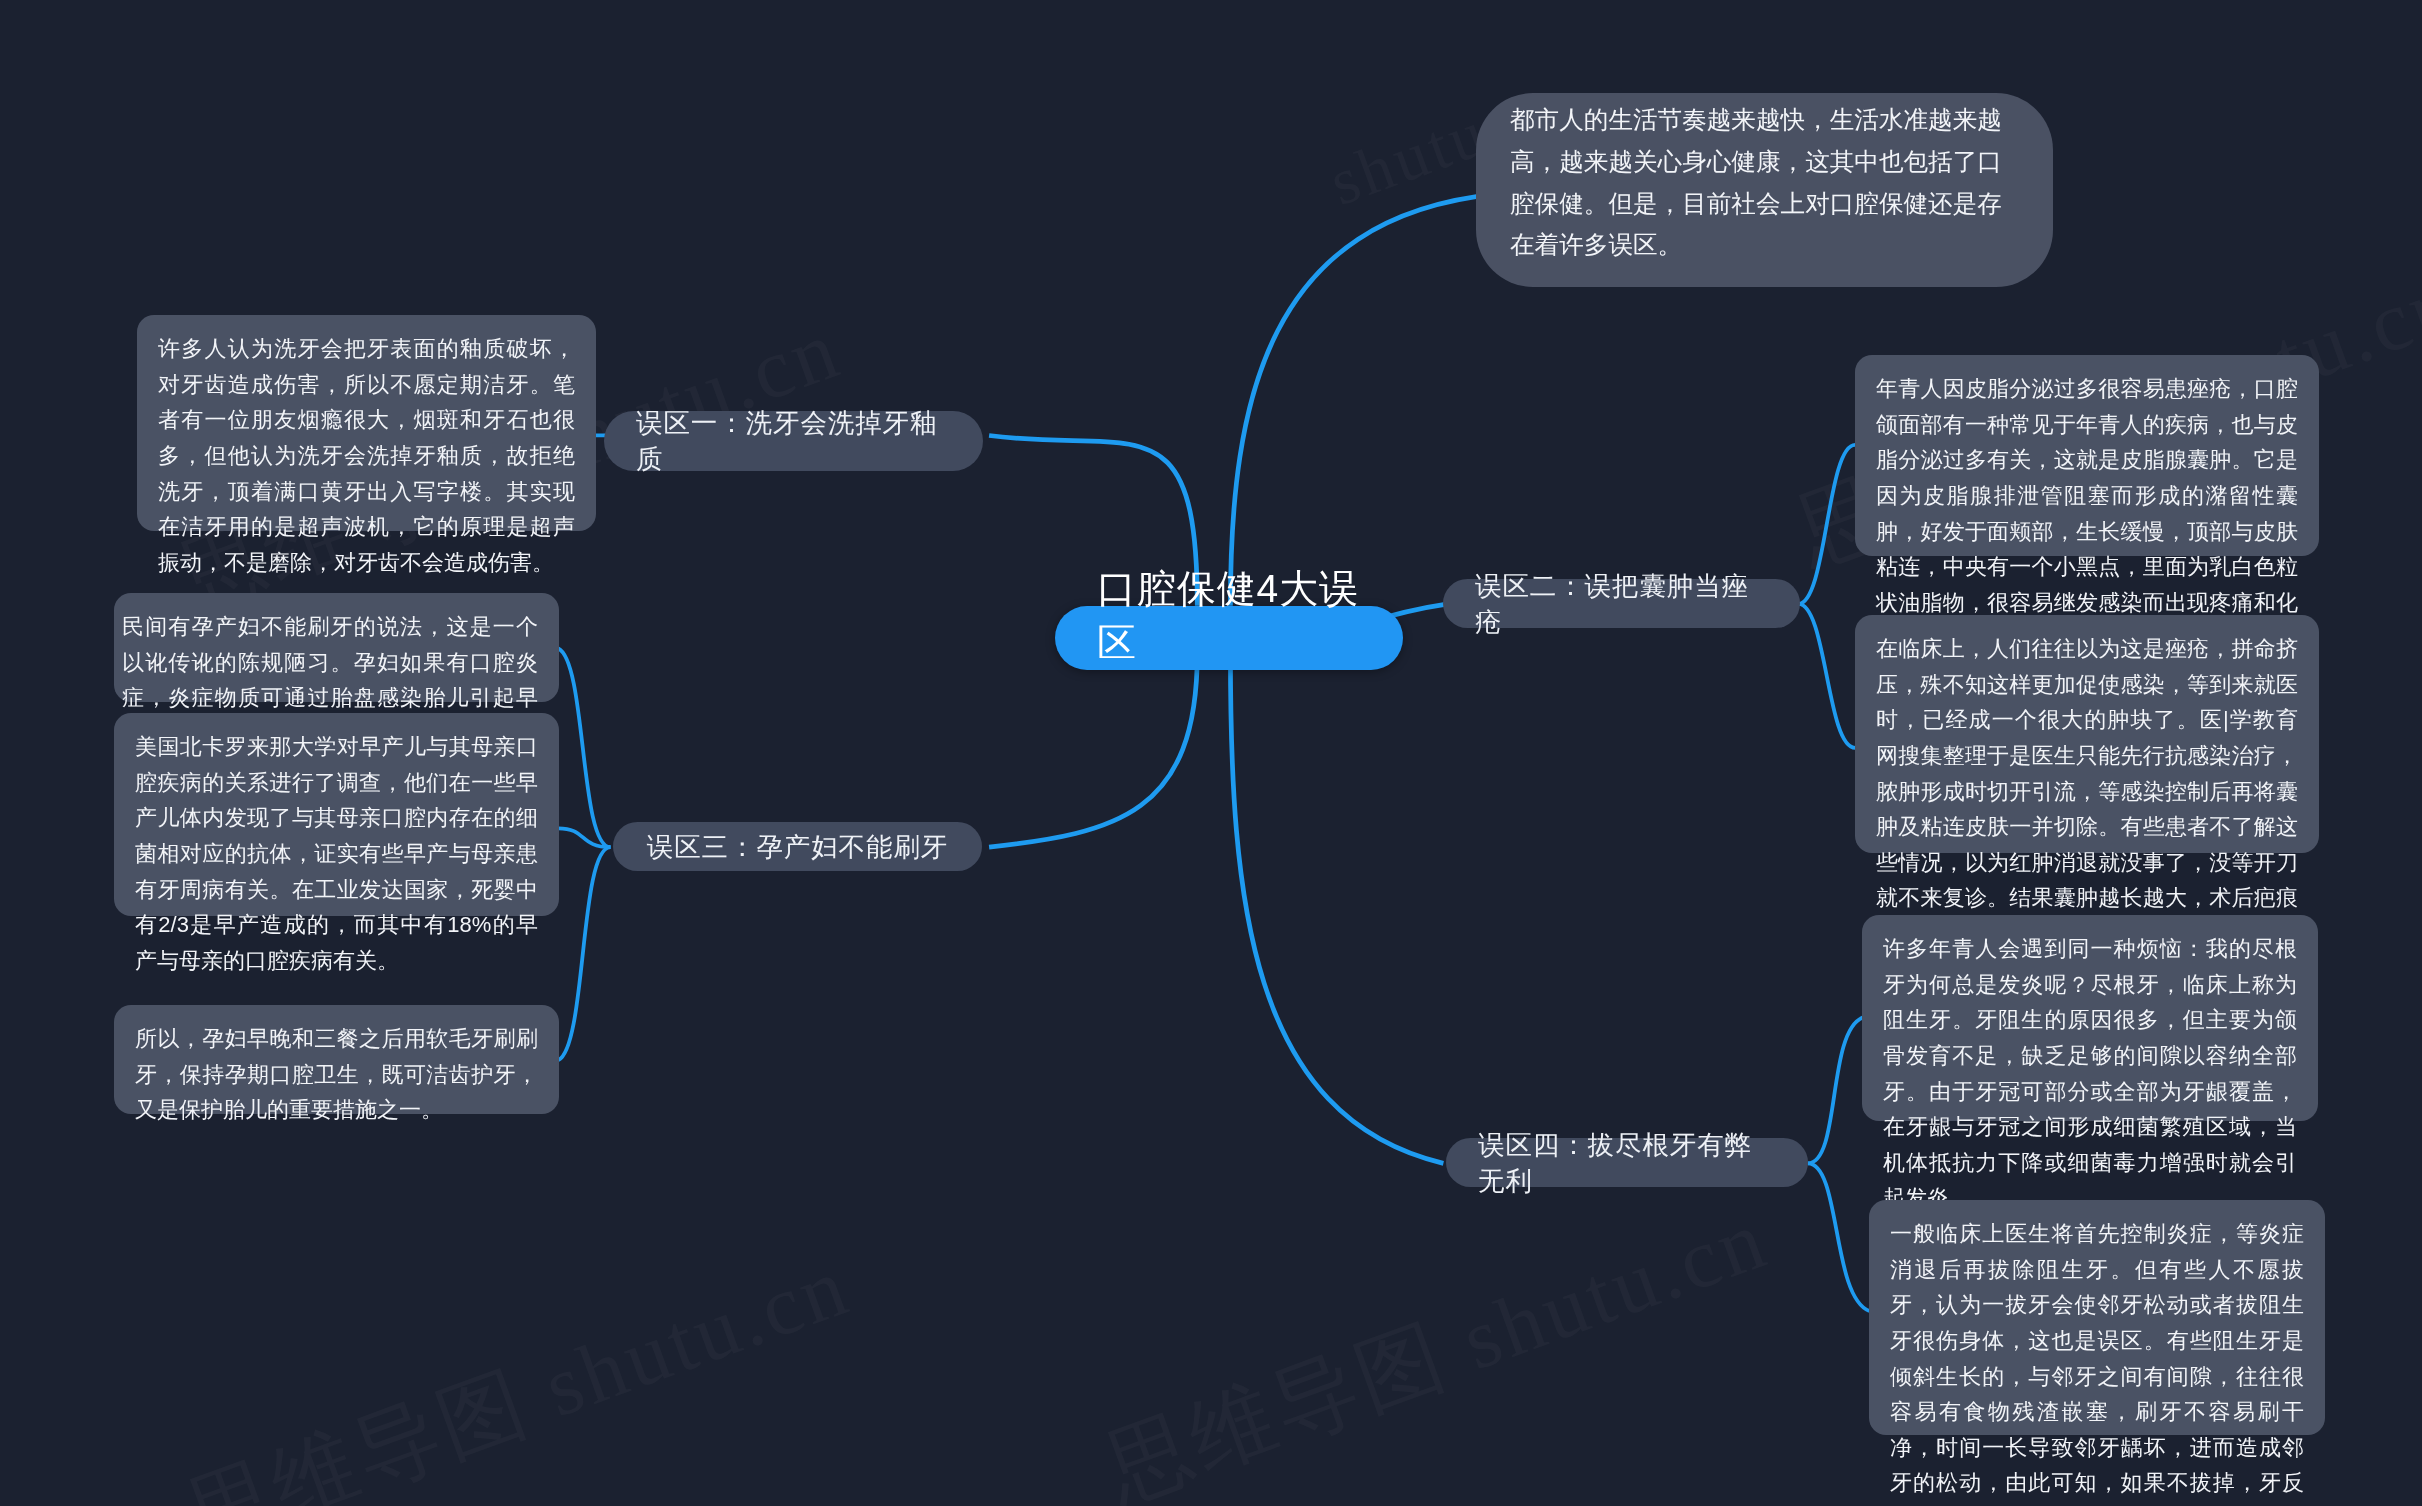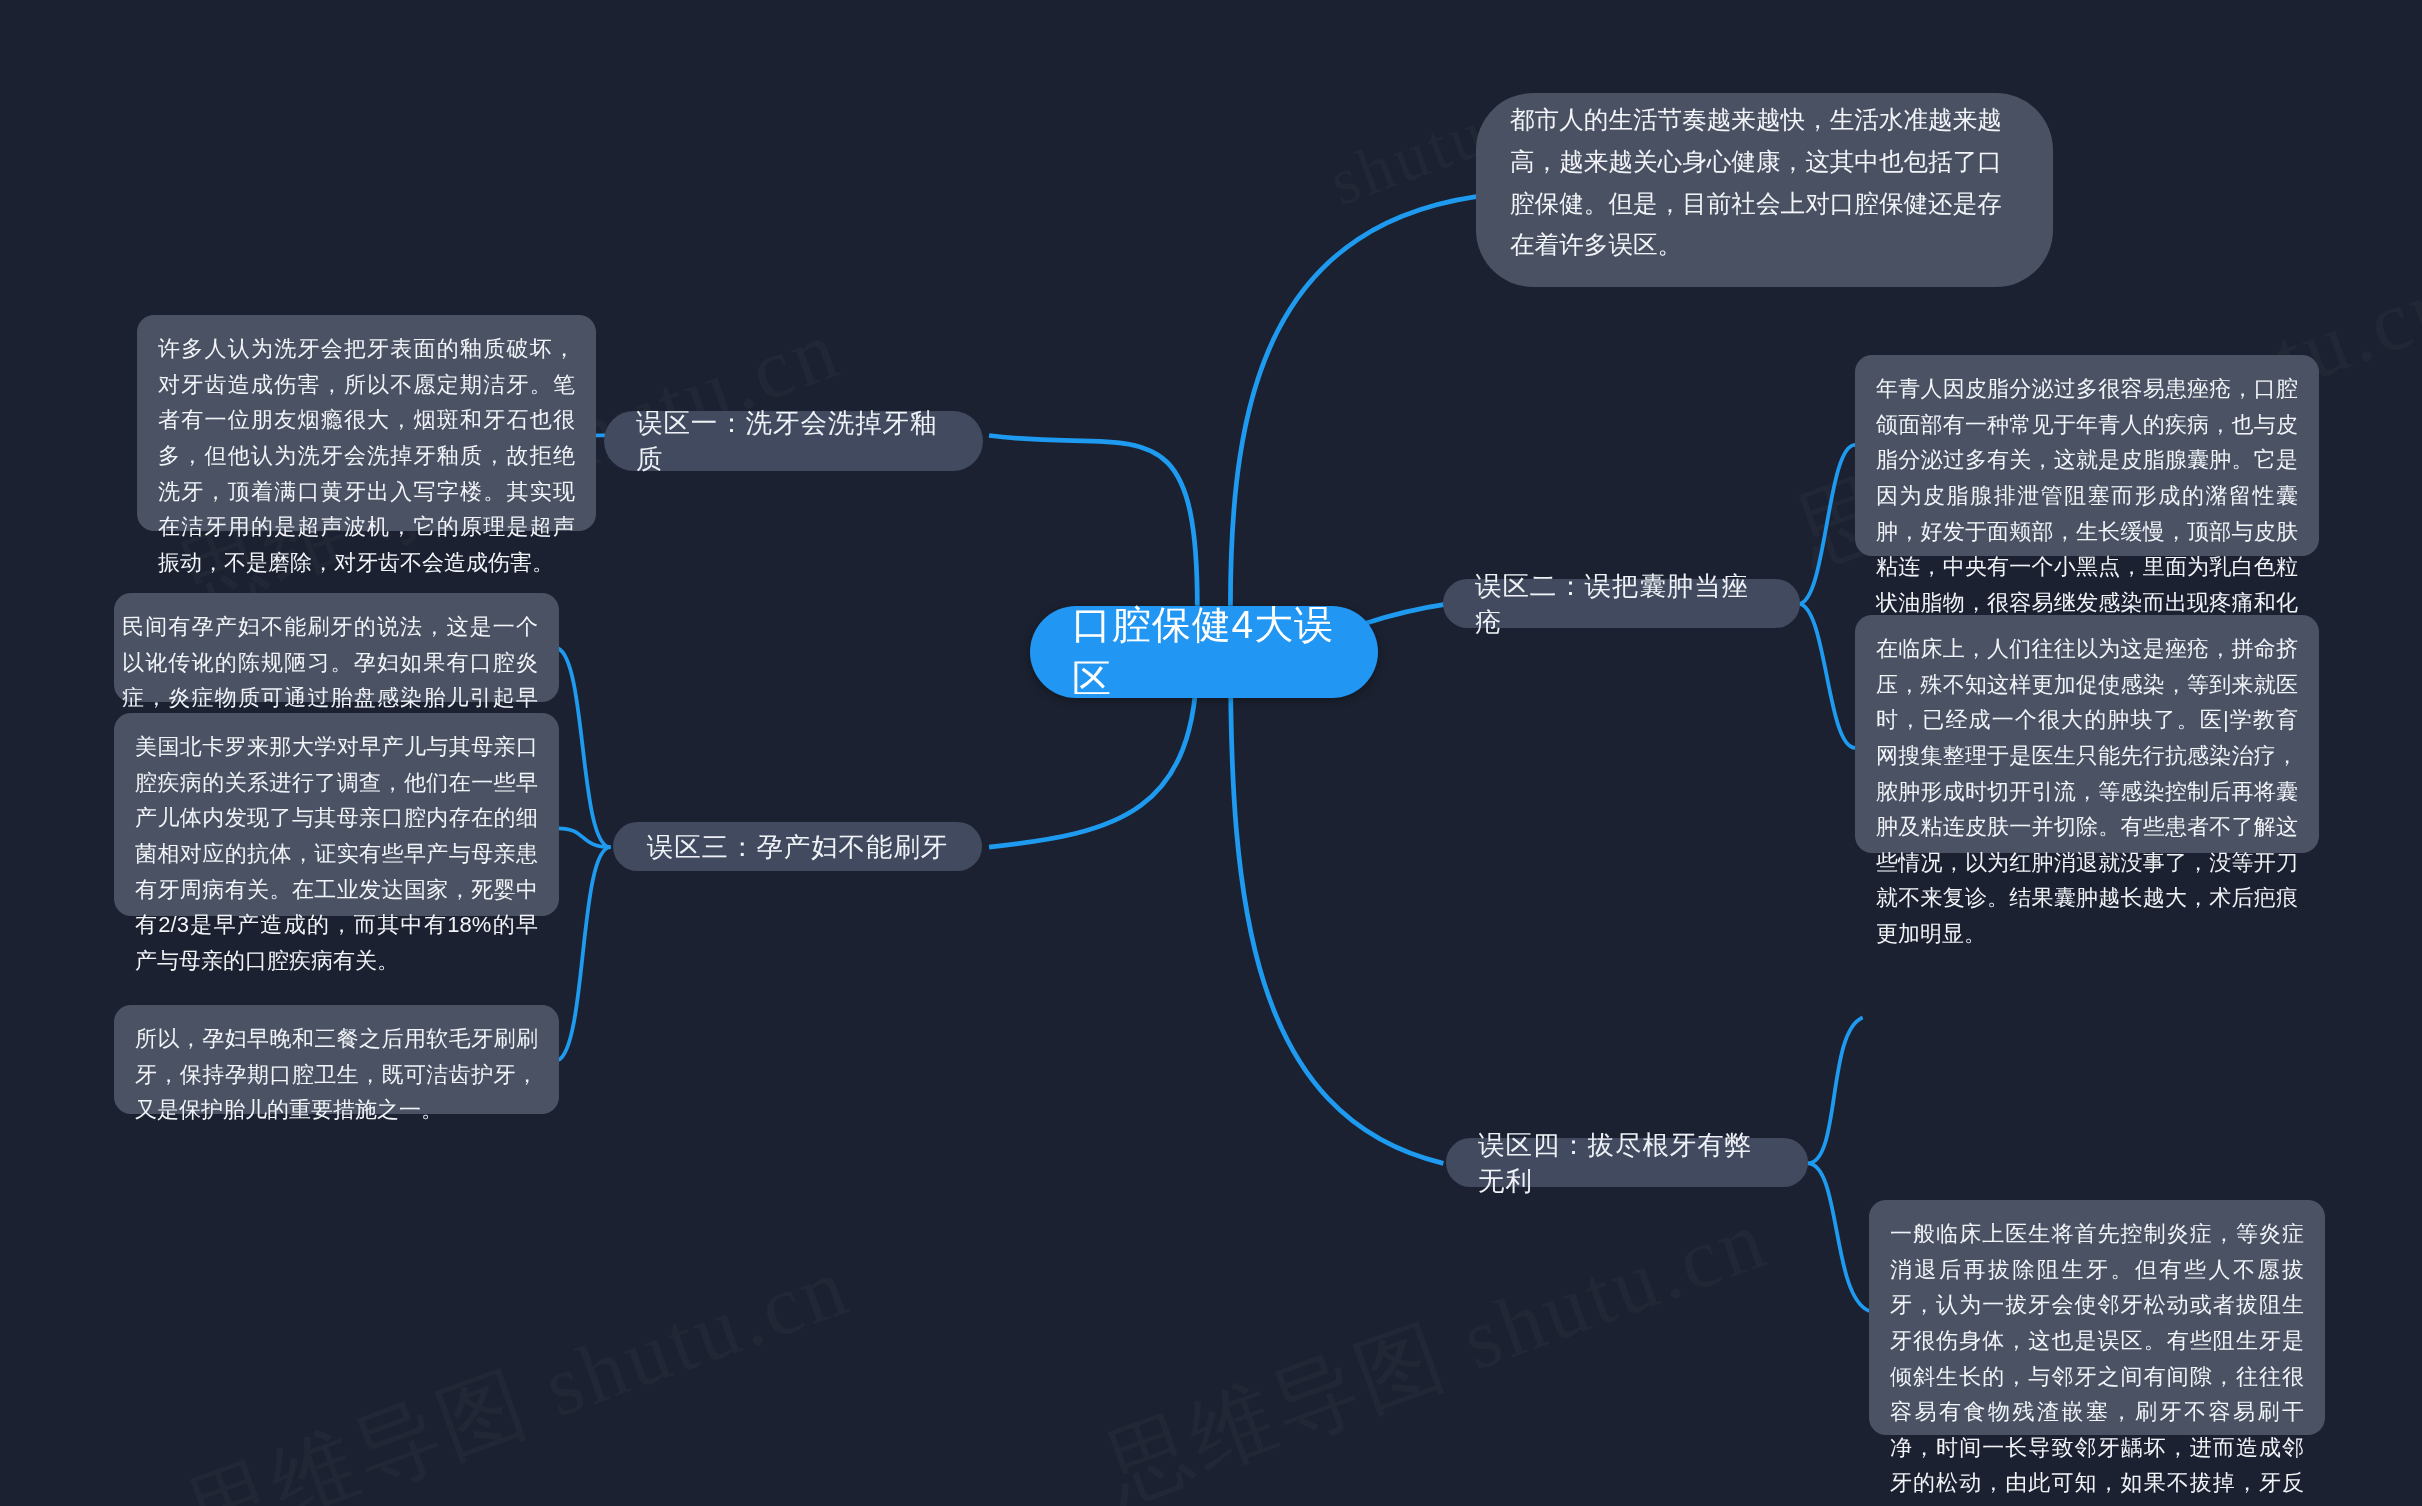--- a/index.html
+++ b/index.html
@@ -134,21 +134,21 @@
     <path class="thin" d="M645 895 C612 895 620 875 590 875"></path>
     <path class="thin" d="M645 895 C612 895 620 1105 590 1120"></path>
 
     <path class="thin" d="M1900 638 C1930 638 1930 470 1960 470"></path>
     <path class="thin" d="M1900 638 C1930 638 1930 790 1960 790"></path>
 
     <path class="thin" d="M1910 1229 C1945 1229 1930 1090 1968 1075"></path>
     <path class="thin" d="M1910 1229 C1945 1229 1935 1370 1975 1385"></path>
   </svg>
 
-  <div class="node root" style="left:1030px; top:606px; width:348px; height:92px;">
+  <div class="node root" style="left:1055px; top:606px; width:348px; height:64px;align-items:flex-end;">
     <span>口腔保健4大误区</span>
   </div>
 
   <div class="node leaf intro" style="left:1476px; top:93px; width:577px; height:194px;">
     <span>都市人的生活节奏越来越快，生活水准越来越高，越来越关心身心健康，这其中也包括了口腔保健。但是，目前社会上对口腔保健还是存在着许多误区。</span>
   </div>
 
   <div class="node branch" style="left:604px; top:411px; width:379px; height:60px;">
     <span>误区一：洗牙会洗掉牙釉质</span>
   </div>
@@ -182,19 +182,22 @@
   </div>
 
   <div class="node leaf" style="left:114px; top:1005px; width:445px; height:109px;">
     <span>所以，孕妇早晚和三餐之后用软毛牙刷刷牙，保持孕期口腔卫生，既可洁齿护牙，又是保护胎儿的重要措施之一。</span>
   </div>
 
   <div class="node branch" style="left:1446px; top:1138px; width:362px; height:49px;">
     <span>误区四：拔尽根牙有弊无利</span>
   </div>
 
+  <div class="node leaf" style="left:1862px; top:915px; width:456px; height:206px;">
+    <span>许多年青人会遇到同一种烦恼：我的尽根牙为何总是发炎呢？尽根牙，临床上称为阻生牙。牙阻生的原因很多，但主要为颌骨发育不足，缺乏足够的间隙以容纳全部牙。由于牙冠可部分或全部为牙龈覆盖，在牙龈与牙冠之间形成细菌繁殖区域，当机体抵抗力下降或细菌毒力增强时就会引起发炎。</span>
+  </div>
 
   <div class="node leaf" style="left:1869px; top:1200px; width:456px; height:235px;">
     <span>一般临床上医生将首先控制炎症，等炎症消退后再拔除阻生牙。但有些人不愿拔牙，认为一拔牙会使邻牙松动或者拔阻生牙很伤身体，这也是误区。有些阻生牙是倾斜生长的，与邻牙之间有间隙，往往很容易有食物残渣嵌塞，刷牙不容易刷干净，时间一长导致邻牙龋坏，进而造成邻牙的松动，由此可知，如果不拔掉，牙反而会松动。</span>
   </div>
 
 </div>
 
 
 </body></html>

